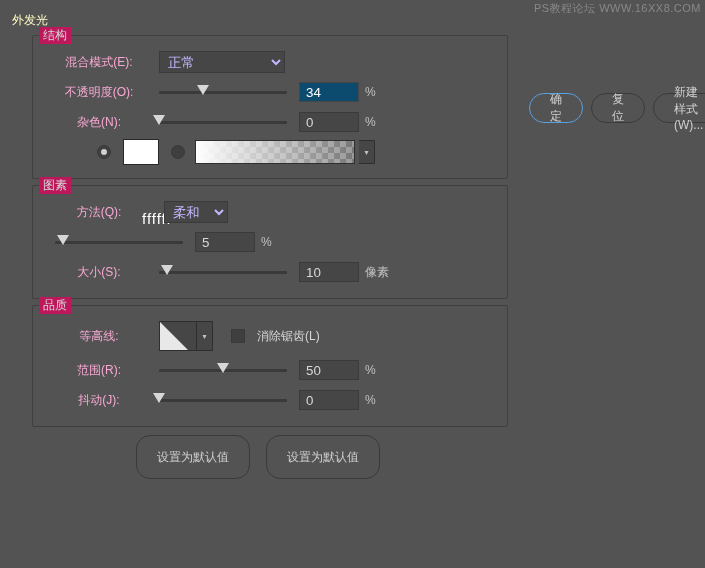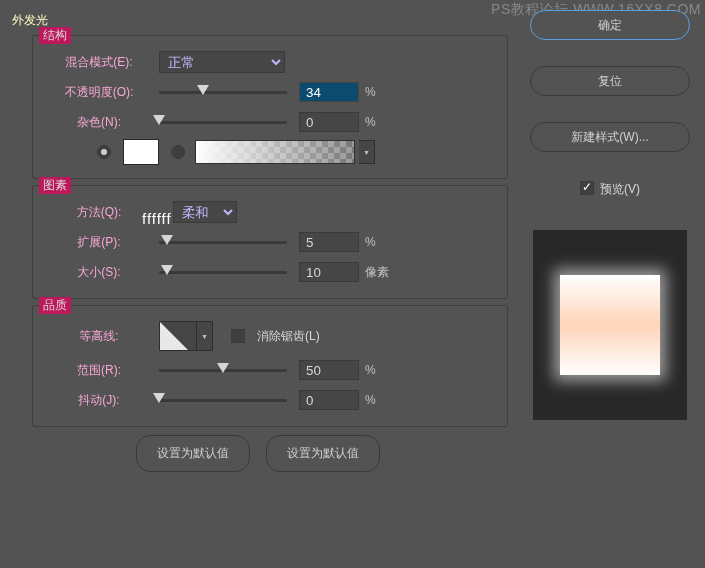--- a/index.html
+++ b/index.html
@@ -156,53 +156,53 @@
   font-size: 8px;
   color: #c0c0c0;
   display: flex; align-items: center; justify-content: center;
 }
 .btn-row {
   display: flex; justify-content: center; gap: 16px; margin-top: 8px;
 }
 .pill-btn {
   border: 1px solid #3a3a3a;
   border-radius: 14px;
-  height: 37px;
+  height: 44px;
   padding: 0 20px;
   color: #d0d0d0;
   background: #535353;
   display: flex; align-items: center; justify-content: center;
   cursor: pointer;
 }
 .side {
   position: absolute;
   right: 14px; top: 10px;
   width: 162px;
   display: flex;
-  flex-direction: column;
+  flex-direction: row;
   align-items: center;
-  gap: 26px;
+  gap: 8px;
 }
 .side .pill-btn { width: 160px; height: 30px; border-radius: 16px; }
 .preview-row { display: flex; align-items: flex-start; gap: 6px; margin-top: 3px; }
 .preview-box {
   width: 154px; height: 190px;
   background: #282828;
   margin-top: 6px;
   display: flex; align-items: center; justify-content: center;
 }
 .preview-inner {
   width: 100px; height: 100px;
   background: linear-gradient(#fff 0%, #ffd4b8 50%, #fff 100%);
   box-shadow: 0 0 14px 6px rgba(255,255,255,0.55);
 }
 .watermark {
   position: absolute;
   right: 4px; top: 1px;
-  color: #888; font-size: 14px;
+  color: #888; font-size: 11px;
   letter-spacing: 0.5px;
 }
 </style>
 </head>
 <body>
 
 <div class="watermark">PS教程论坛 WWW.16XX8.COM</div>
 
 <div class="main-panel">
   <div class="panel-title">外发光</div>
@@ -246,27 +246,26 @@
     </div>
   </div>
 
   <div class="ffftxt">ffffff</div>
 
   <div class="group">
     <div class="group-title">图素</div>
 
     <div class="row">
       <span class="label">方法(Q):</span>
-      <select style="width:64px;margin-left:22px">
+      <select style="width:64px;margin-left:13px">
         <option>柔和</option>
       </select>
     </div>
 
     <div class="row">
-      <span class="label">扩展(P):</span>
       <div class="slider" style="width:140px;margin-left:8px">
         <div class="slider-track"></div>
         <div class="thumb" style="left:2px"></div>
       </div>
       <input class="input-num" value="5" style="">
       <span class="unit">%</span>
     </div>
 
     <div class="row">
       <span class="label">大小(S):</span>

